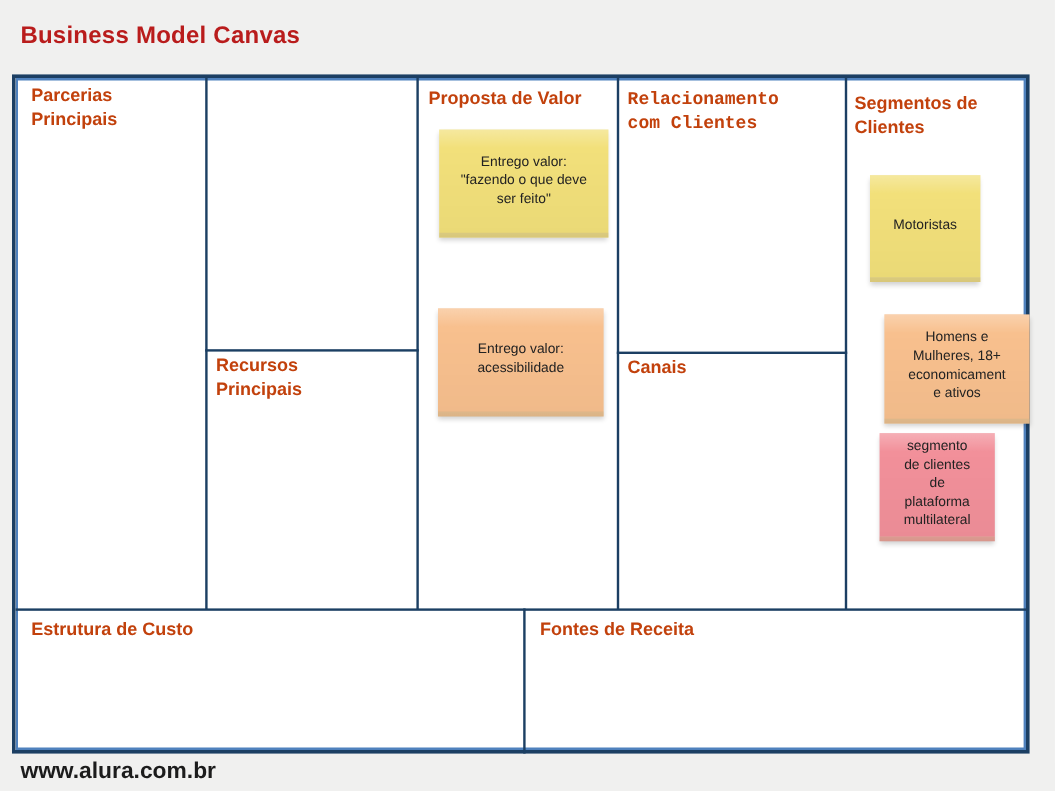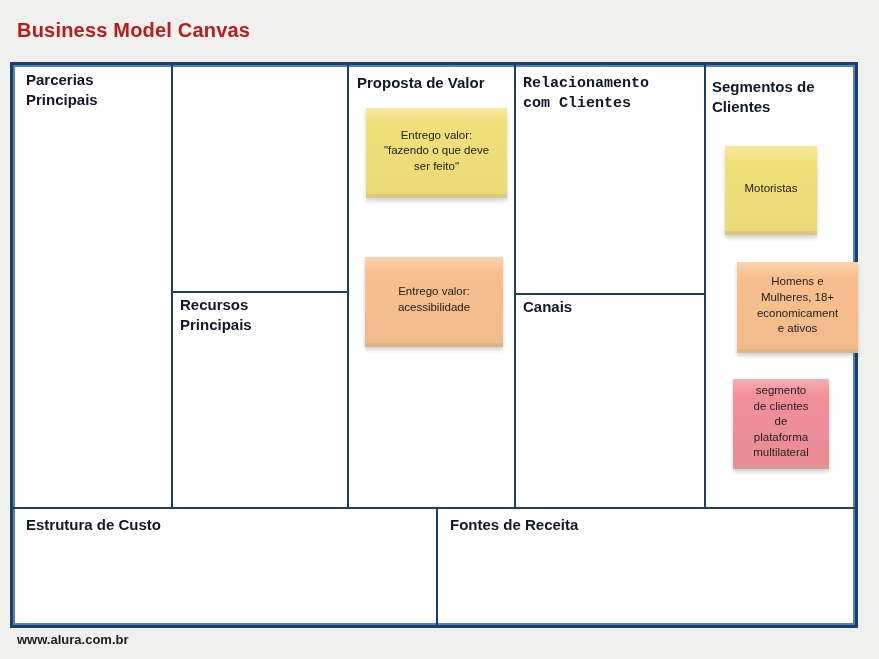--- a/index.html
+++ b/index.html
@@ -49,21 +49,21 @@
   .h-bottom { left: 13px; top: 507px; width: 844px; }
   .h-recursos { left: 171px; top: 291px; width: 178px; }
   .h-canais { left: 514px; top: 293px; width: 192px; }
   .v-bottom-split { left: 436px; top: 507px; height: 121px; }
 
   .section-label {
     position: absolute;
     font-size: 15px;
     font-weight: bold;
     line-height: 1.35;
-    color: #0f172a;
+    color: #c2410c;
     white-space: pre-line;
   }
   .lbl-parcerias      { left: 26px;  top: 70px; }
   .lbl-atividades     { left: 180px; top: 73px; }
   .lbl-proposta       { left: 357px; top: 73px; }
   .lbl-relacionamento { left: 523px; top: 74px; font-family: Liberation Mono, monospace; }
   .lbl-segmentos      { left: 712px; top: 77px; }
   .lbl-recursos       { left: 180px; top: 295px; }
   .lbl-canais         { left: 523px; top: 297px; }
   .lbl-estrutura      { left: 26px;  top: 515px; }
@@ -82,27 +82,27 @@
     box-sizing: border-box;
     white-space: pre-line;
     border-bottom: 4px solid rgba(120,90,20,0.22);
     box-shadow: 0 3px 4px rgba(0,0,0,0.18);
     background-image: linear-gradient(180deg, rgba(255,255,255,0.28) 0%, rgba(255,255,255,0) 18%, rgba(0,0,0,0.03) 100%);
   }
   .note-1 { left: 366px; top: 108px; width: 141px; height: 90px; }
   .note-2 { left: 365px; top: 257px; width: 138px; height: 90px; }
   .note-3 { left: 725px; top: 146px; width: 92px;  height: 89px; }
   .note-4 { left: 737px; top: 262px; width: 121px; height: 91px; }
-  .note-5 { left: 733px; top: 379px; width: 96px;  height: 90px; }
+  .note-5 { left: 733px; top: 361px; width: 96px;  height: 90px; }
 
   .footer-url {
     position: absolute;
     left: 17px;
     top: 632px;
-    font-size: 13px;
+    font-size: 19px;
     font-weight: bold;
     color: #1c1c1c;
   }
 </style>
 </head>
 <body>
 
 <div class="page">
 
   <div class="page-title">Business Model Canvas</div>

